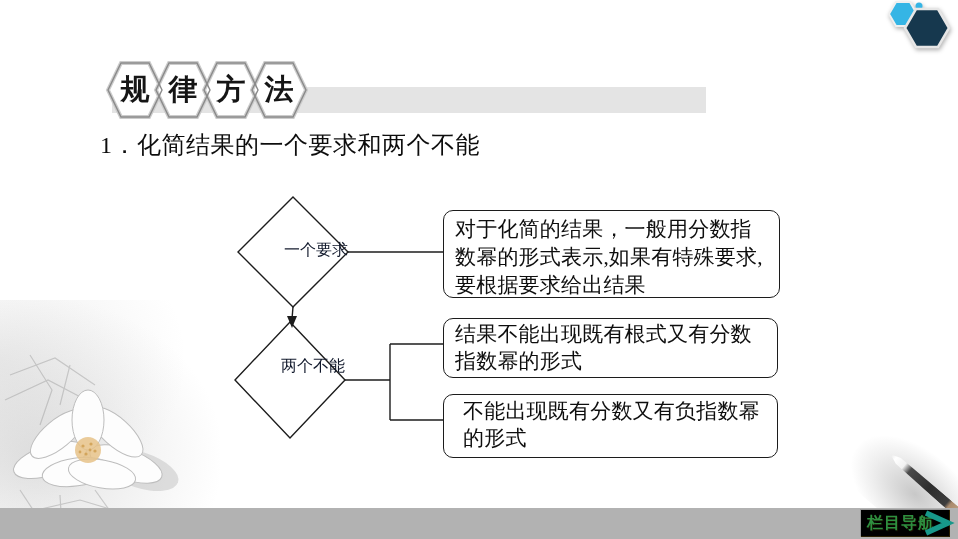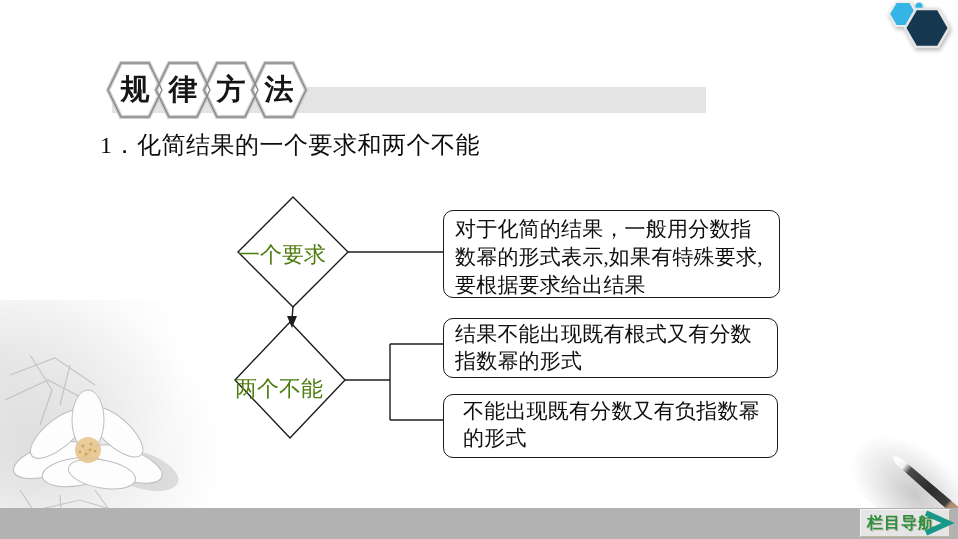--- a/index.html
+++ b/index.html
@@ -35,25 +35,25 @@
 
   
   .page-title {
     position:absolute; left:100px; top:129px; font-size:24px;
     letter-spacing:0.5px; color:#0d0d0d; white-space:nowrap;
   }
 
   
   .diagram-svg { position:absolute; left:0; top:0; pointer-events:none; }
   .diamond-label {
-    position:absolute; width:110px; text-align:left; font-size:22px;
-    color:#4d7c0f; white-space:nowrap;
+    position:absolute; width:110px; text-align:right; font-size:16px;
+    color:#0f172a; white-space:nowrap;
   }
   .dl1 { left:238px; top:240px; }
-  .dl2 { left:235px; top:374px; }
+  .dl2 { left:235px; top:356px; }
   .flow-box {
     position:absolute; box-sizing:border-box; border:1.6px solid #1c1c1c;
     border-radius:10px; background:#fff; font-size:21px; color:#0e0e0e;
     letter-spacing:0.2px;
   }
   .flow-box-1 { left:443px; top:210px; width:337px; height:88px; padding:4px 8px 0 11px; line-height:28px; }
   .flow-box-2 { left:443px; top:318px; width:335px; height:60px; padding:2px 8px 0 11px; line-height:27px; }
   .flow-box-3 { left:443px; top:394px; width:335px; height:64px; padding:3px 8px 0 19px; line-height:27px; }
 
   
@@ -70,21 +70,21 @@
     transform:rotate(41deg);
     background:linear-gradient(90deg,#e8e8e8 0%,#ffffff 7%,#f2f2f2 19%,#4a4a4a 27%,#2d2d2d 55%,#3d3d3d 79%,#a98a6d 83%,#c9aa88 100%);
     clip-path:polygon(0% 50%, 11% 12%, 100% 0%, 100% 100%, 11% 88%);
     pointer-events:none;
   }
 
   
   .footer-bar { position:absolute; left:0; top:508px; width:958px; height:31px; background:#b2b2b2; }
   .nav-button {
     position:absolute; left:860px; top:509px; width:90px; height:28px;
-    background:#e5e5e5; border:0; cursor:pointer;
+    background:#000000; border:0; cursor:pointer;
     box-shadow:inset 1px 1px 0 rgba(255,255,255,0.6), inset -1px -1px 0 rgba(120,90,0,0.35);
     display:flex; align-items:center; padding:0 0 0 7px; box-sizing:border-box;
   }
   .nav-button-label {
     font-family:"Liberation Sans", sans-serif; font-weight:bold;
     font-size:16px; color:#2e8f3f; letter-spacing:1px;
     text-shadow:1px 1px 0 rgba(90,60,0,0.25); white-space:nowrap;
   }
   .nav-chevron-svg { position:absolute; left:922px; top:509px; }
 </style>

